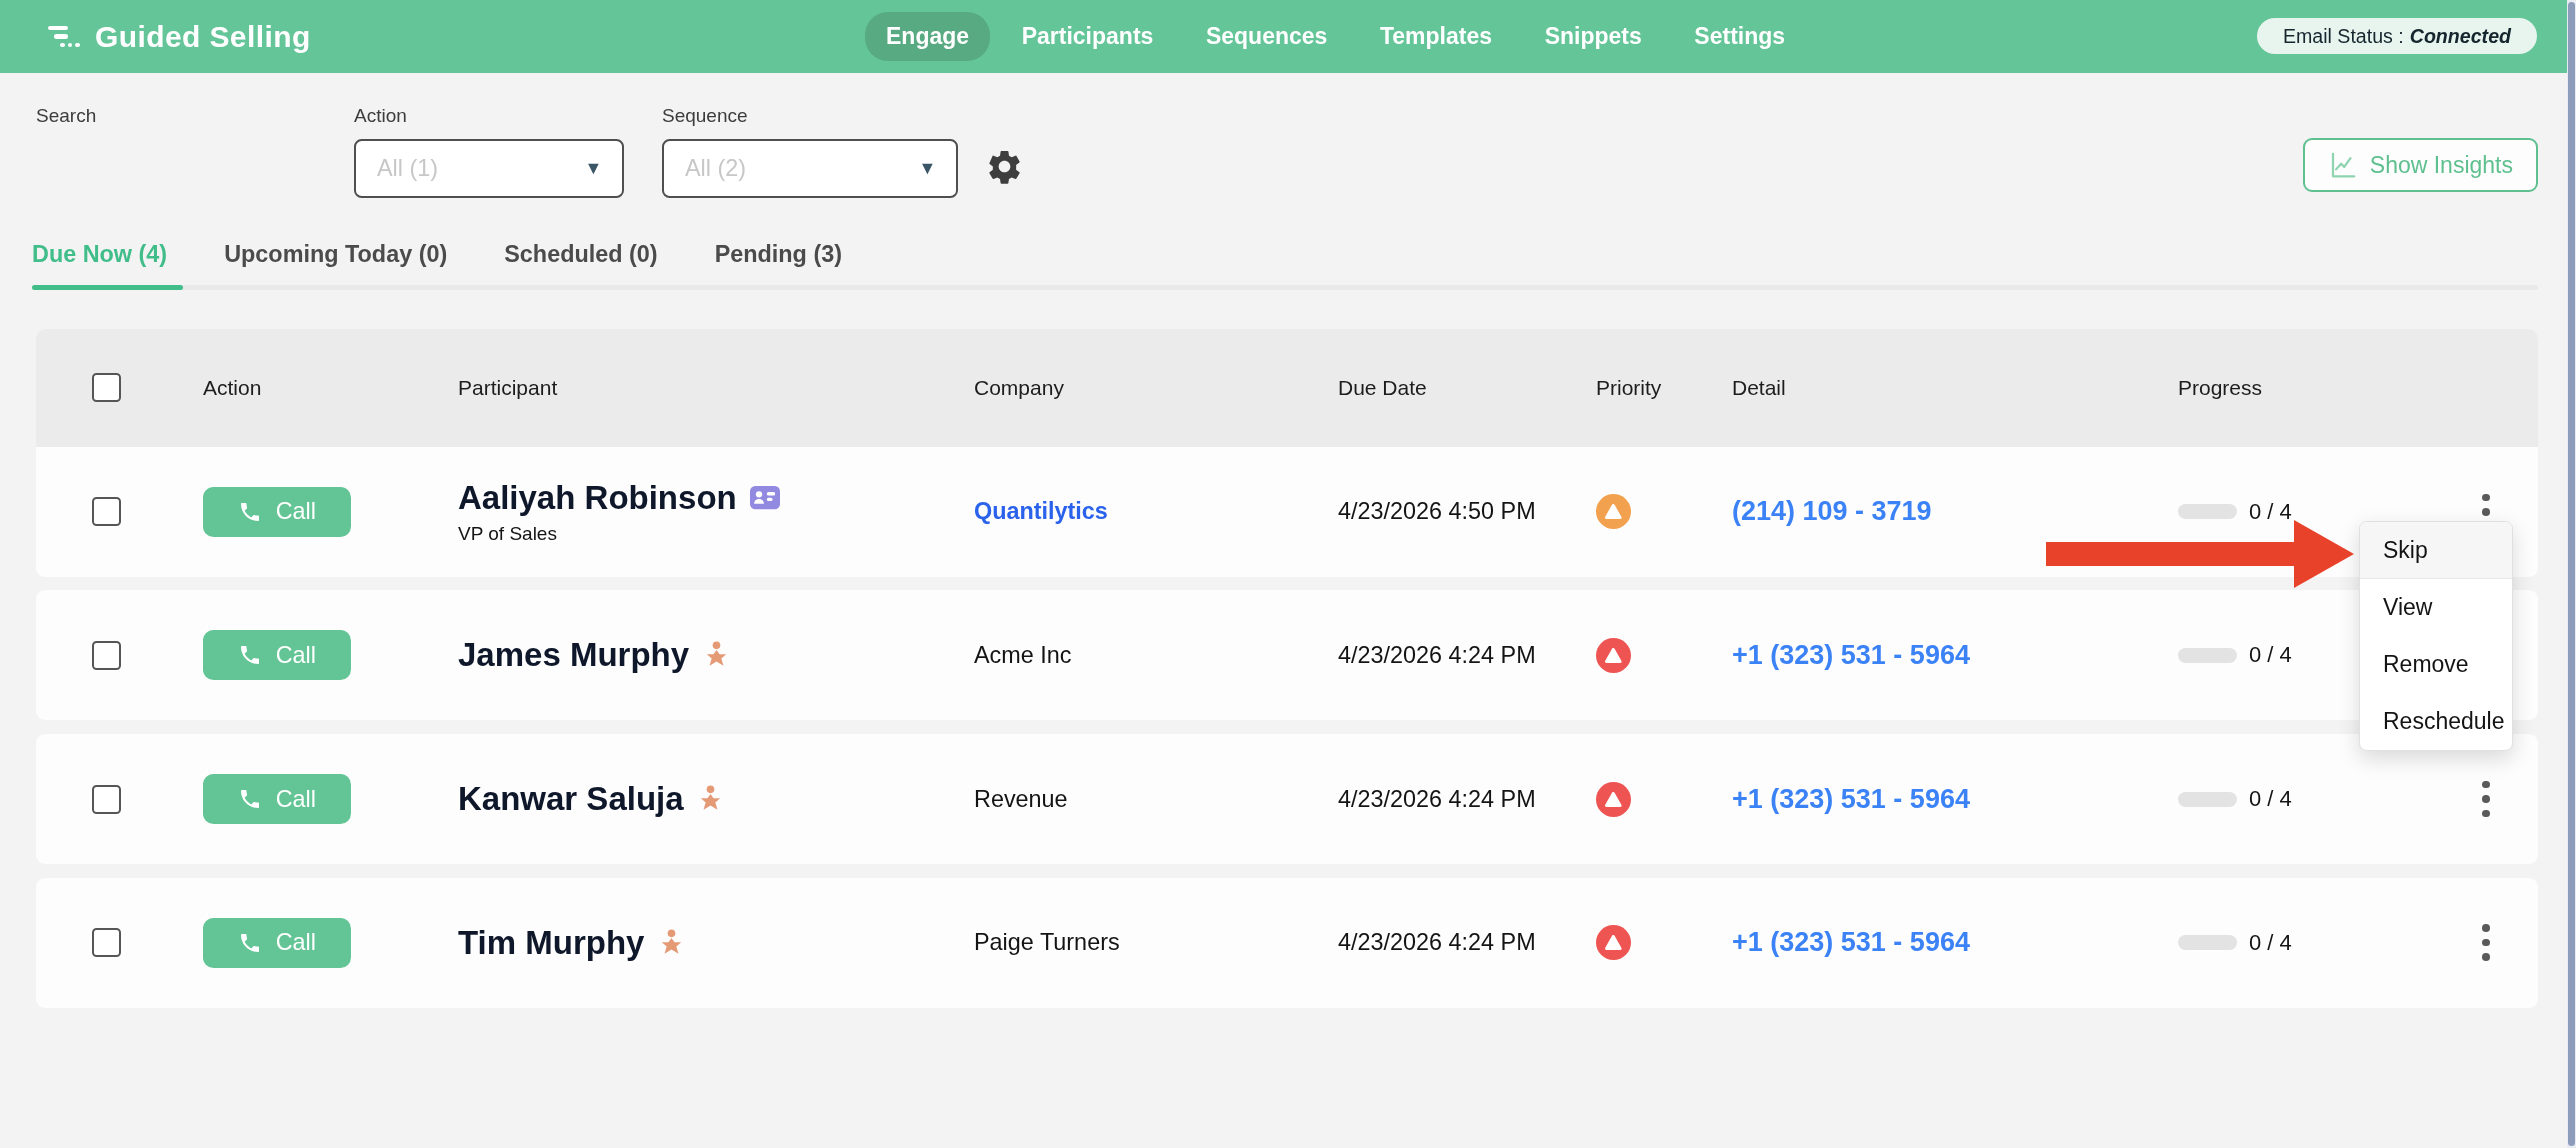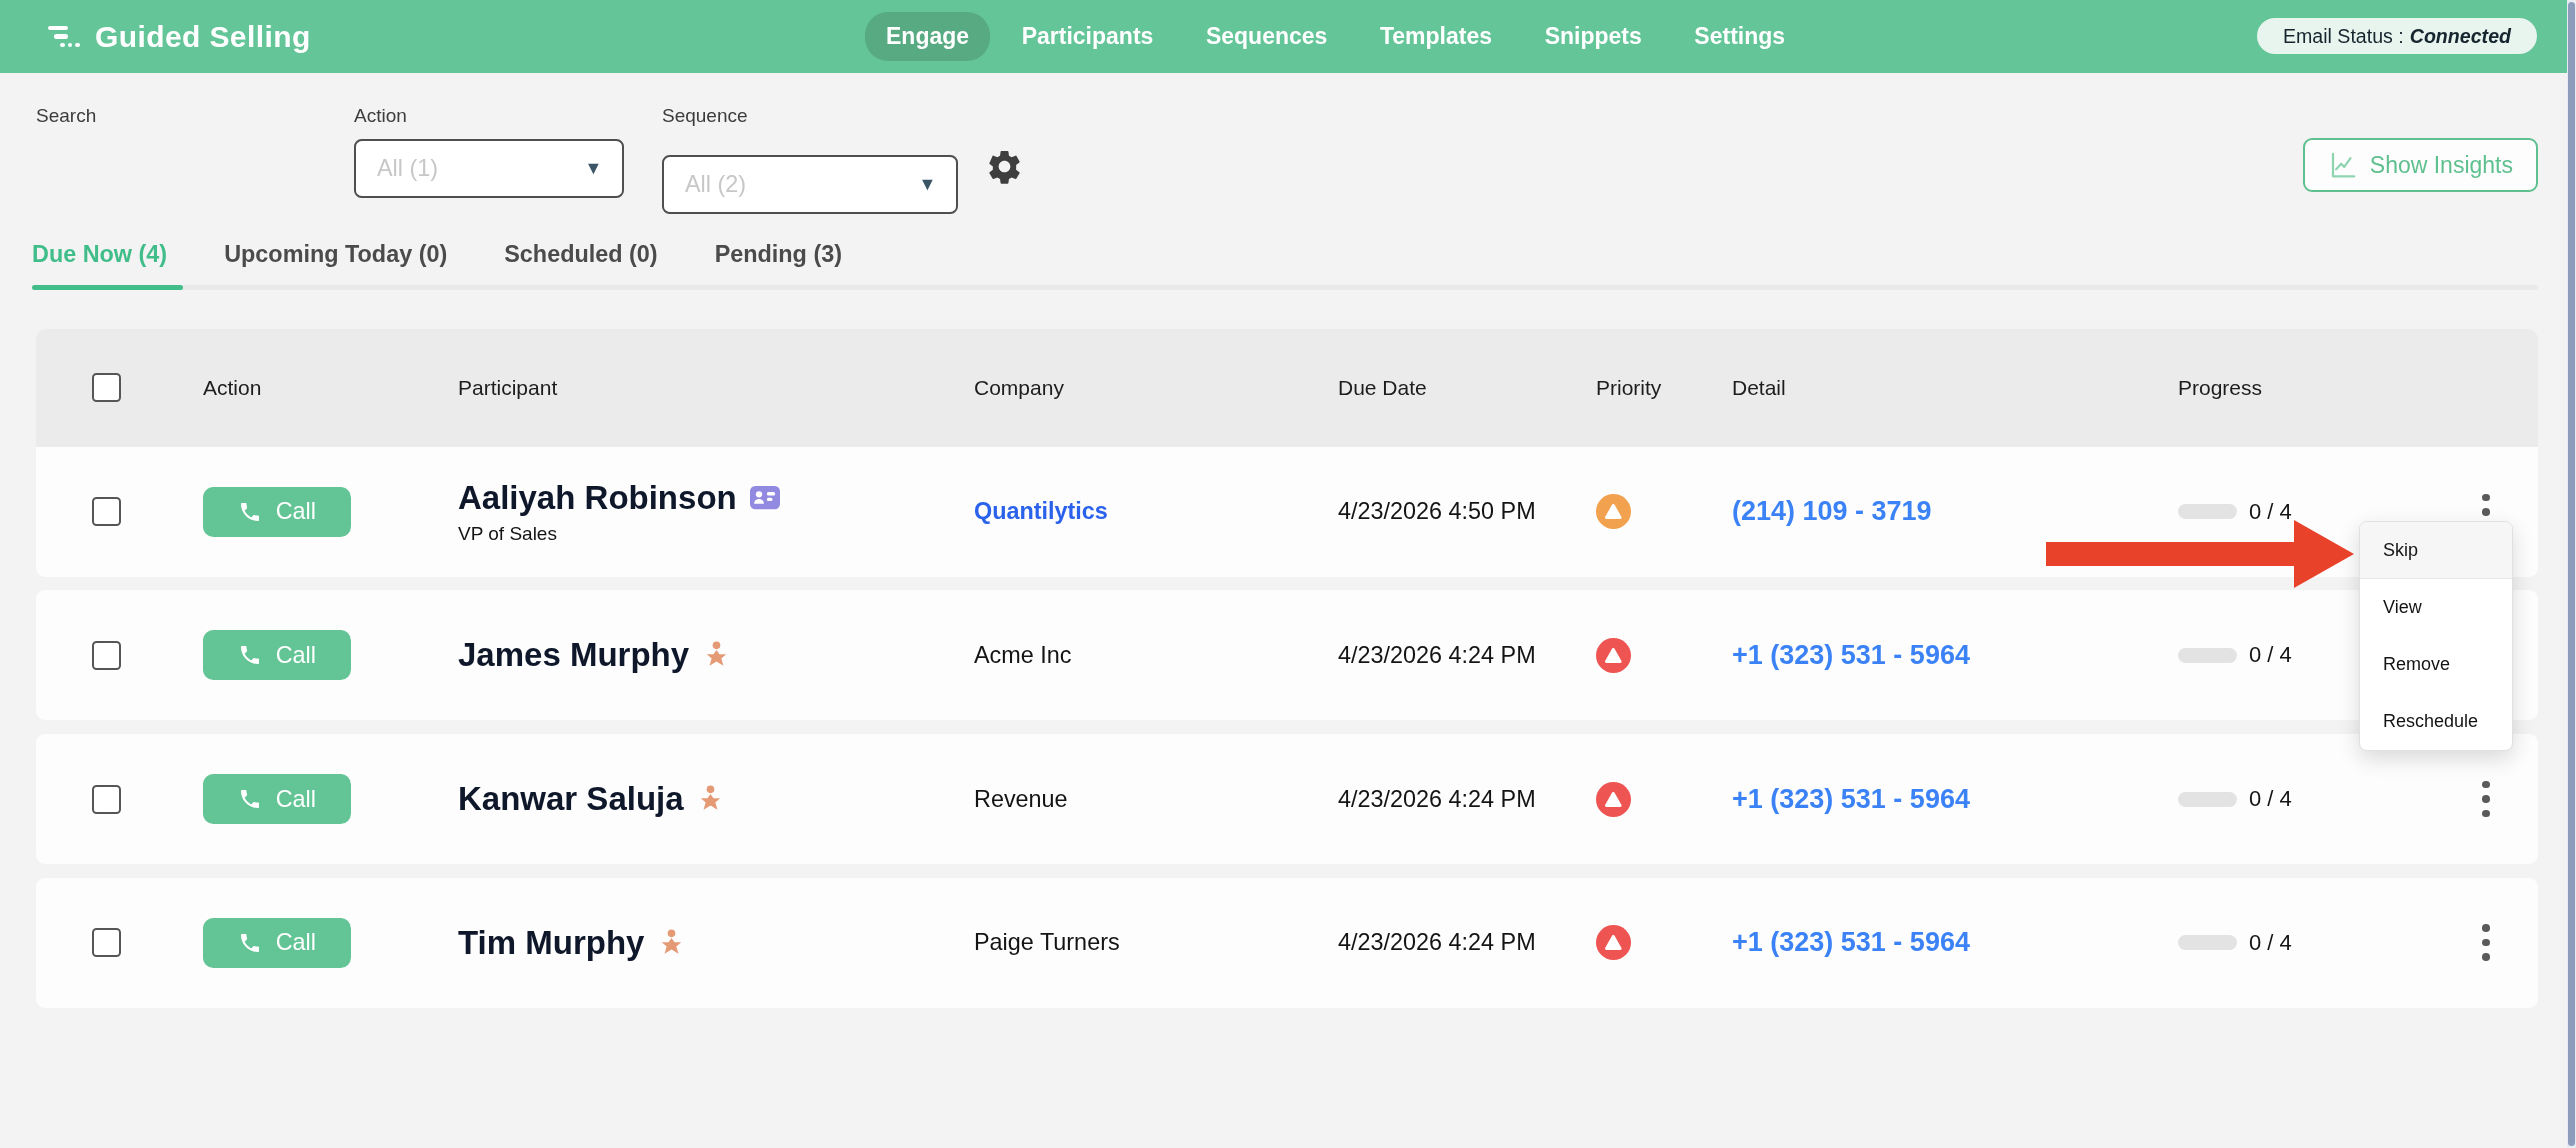--- a/index.html
+++ b/index.html
@@ -20,21 +20,21 @@
   .nav-tab.active { background:#57aa81; }
   .email-badge { position:absolute; right:39px; top:18px; height:36px; padding:0 26px; background:#e8f4ee; border-radius:18px; display:flex; align-items:center; font-size:19.6px; color:#16262e; white-space:nowrap; }
   .email-badge b { margin-left:6px; font-weight:700;font-style:italic; }
 
   
   .filters { position:relative; margin:0 38px 0 36px; padding-top:32px; height:165px; }
   .filter-groups { display:flex; align-items:flex-start; }
   .fgroup { display:flex; flex-direction:column; }
   .fgroup.g-search { width:295px; margin-right:23px; }
   .fgroup.g-action { width:270px; margin-right:38px; }
-  .fgroup.g-sequence { width:296px;gap:16px; }
+  .fgroup.g-sequence { width:296px; }
   .flabel { font-size:19px; color:#3c3c3c; height:23px; margin-bottom:10.6px; }
   .fbox { position:relative; height:59px; background:#fff; border:2.3px solid #4f4f4f; border-radius:7.6px; display:flex; align-items:center; }
   .search-box input { border:none; outline:none; background:transparent; font-family:inherit; font-size:23.4px; color:#333; width:100%; padding-left:56px; }
   .search-box input::placeholder { color:#c7c7c7; }
   .search-icon { position:absolute; left:13.6px; top:15px; }
   .select-value { font-size:23.4px; color:#c7c7c7; padding-left:21px; }
   .select-caret { position:absolute; right:19.6px; font-size:18px; color:#3a5565; }
   .gear-btn { border:none; background:transparent; margin-left:27px; margin-top:42px; cursor:pointer; }
   .insights-btn { position:absolute; right:0; top:65px; height:54px; padding:0 23px; background:#fdfdfd; border:2.3px solid #5fc08f; border-radius:9px; color:#5fc08f; font-family:inherit; font-size:23px; display:flex; align-items:center; gap:12px; cursor:pointer; }
 
@@ -69,21 +69,21 @@
   .prio.p-medium { background:#f2a14e; }
   .prio.p-high { background:#ee5451; }
   .detail { font-size:27px; font-weight:700; color:#3b82f6; text-decoration:none; cursor:pointer; }
   .pbar { width:59px; height:15px; border-radius:7.6px; background:#e3e3e4; display:block; }
   .ptext { font-size:22px; color:#141414; margin-left:12px; }
   .kebab { border:none; background:transparent; display:flex; flex-direction:column; gap:6.8px; padding:6px; cursor:pointer; }
   .kebab i { width:7.6px; height:7.6px; border-radius:50%; background:#5a5a5a; display:block; }
 
   
   .context-menu { position:absolute; left:2359px; top:521px; width:154px; background:#fff; border:0.8px solid #e0e0e0; border-radius:7.6px; box-shadow:0 7.6px 21px rgba(0,0,0,.14); overflow:hidden; z-index:30; }
-  .menu-item { height:57px; display:flex; align-items:center; padding-left:23px; font-size:18px; color:#141414; cursor:pointer; }
+  .menu-item { height:57px; display:flex; align-items:center; padding-left:23px; font-size:23px; color:#141414; cursor:pointer; }
   .menu-item.hl { background:#f6f6f6; border-bottom:0.8px solid #e7e7e7; }
 
   
   .red-arrow { position:absolute; left:2046px; top:520px; width:308px; height:68px; z-index:40; pointer-events:none; }
   .red-arrow .shaft { position:absolute; left:0; top:22px; width:251px; height:24px; background:#e8422b; }
   .red-arrow .head { position:absolute; right:0; top:0; width:60px; height:68px; background:#e8422b; clip-path:polygon(0 0, 100% 50%, 0 100%); }
 
   
   .scrollbar { position:absolute; right:0; top:0; width:9px; height:100%; background:#e9ecf3; z-index:50; }
   .scrollbar .thumb { position:absolute; left:0.8px; width:7.6px; top:1.5px; height:1144px; background:#8e9cbb; border-radius:3.8px; }

